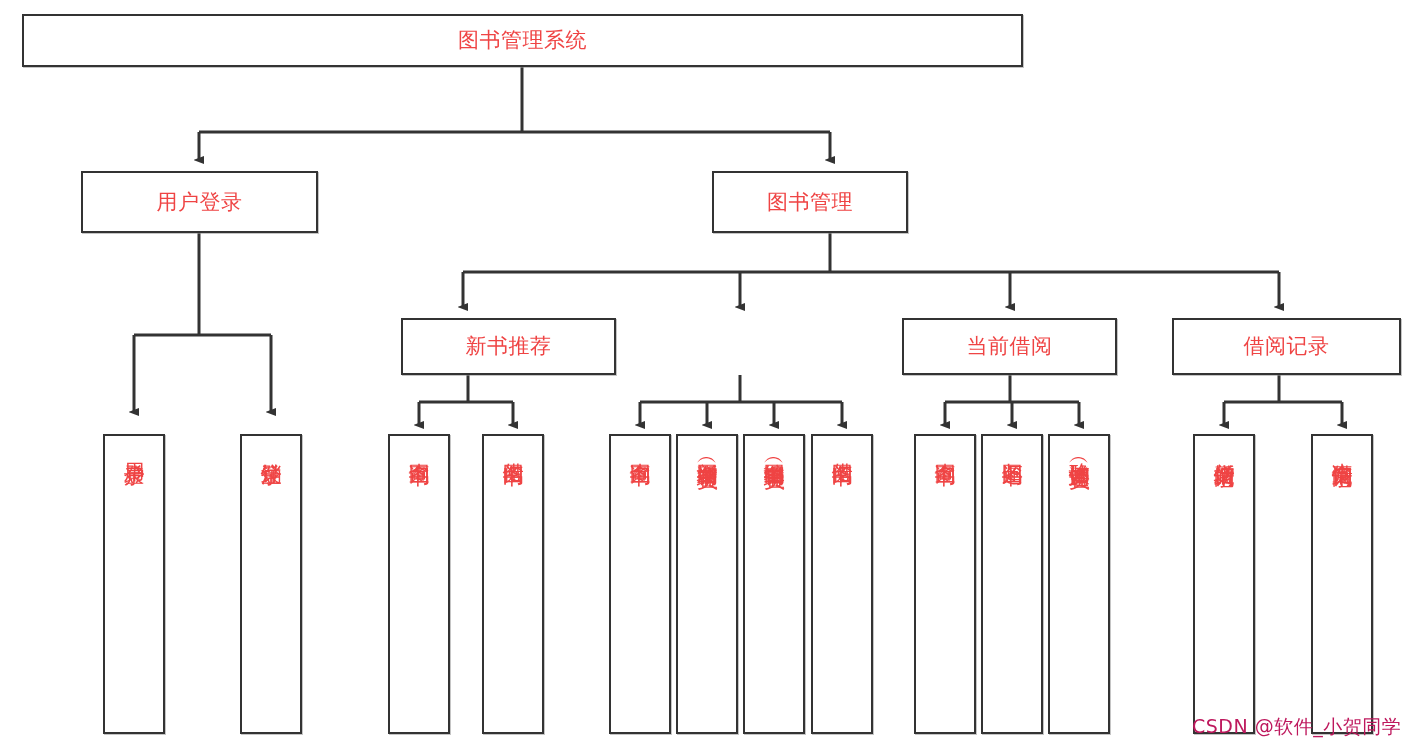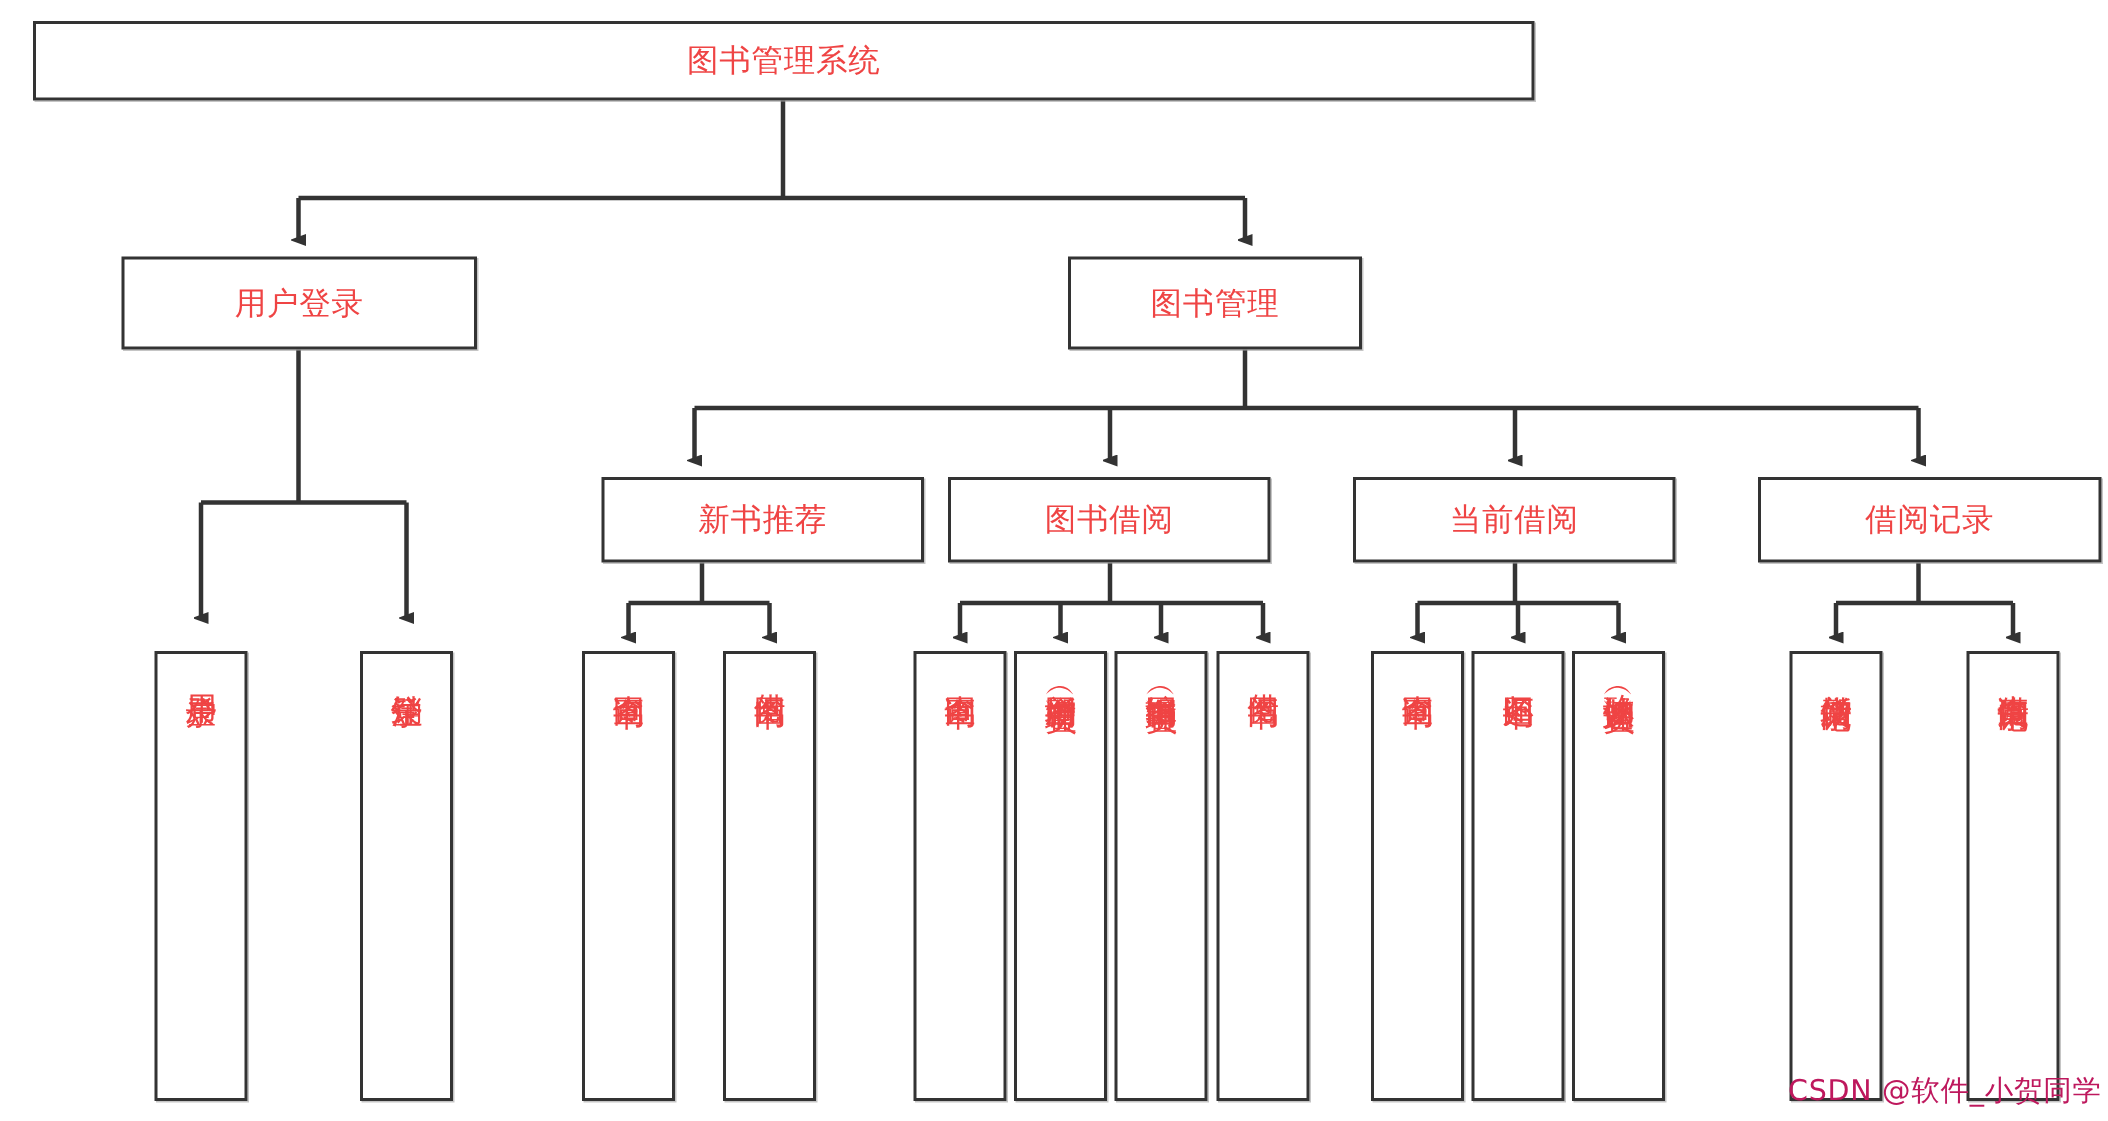--- a/index.html
+++ b/index.html
@@ -134,23 +134,20 @@
   <div class="node h" style="left:81px; top:171px; width:237px; height:62px;">
     <span class="lbl">用户登录</span>
   </div>
   <div class="node h" style="left:712px; top:171px; width:196px; height:62px;font-family:Liberation Serif, serif;">
     <span class="lbl">图书管理</span>
   </div>
 
   <div class="node h" style="left:361px; top:318px; width:215px; height:57px;margin-left:40px;">
     <span class="lbl">新书推荐</span>
   </div>
-  <div class="node h" style="left:632px; top:318px; width:215px; height:57px;">
-    <span class="lbl">图书借阅</span>
-  </div>
   <div class="node h" style="left:902px; top:318px; width:215px; height:57px;">
     <span class="lbl">当前借阅</span>
   </div>
   <div class="node h" style="left:1172px; top:318px; width:229px; height:57px;">
     <span class="lbl">借阅记录</span>
   </div>
 
   <div class="node v" style="left:103px; top:434px; width:62px; height:300px;">
     <span class="lbl">用户登录</span>
   </div>

